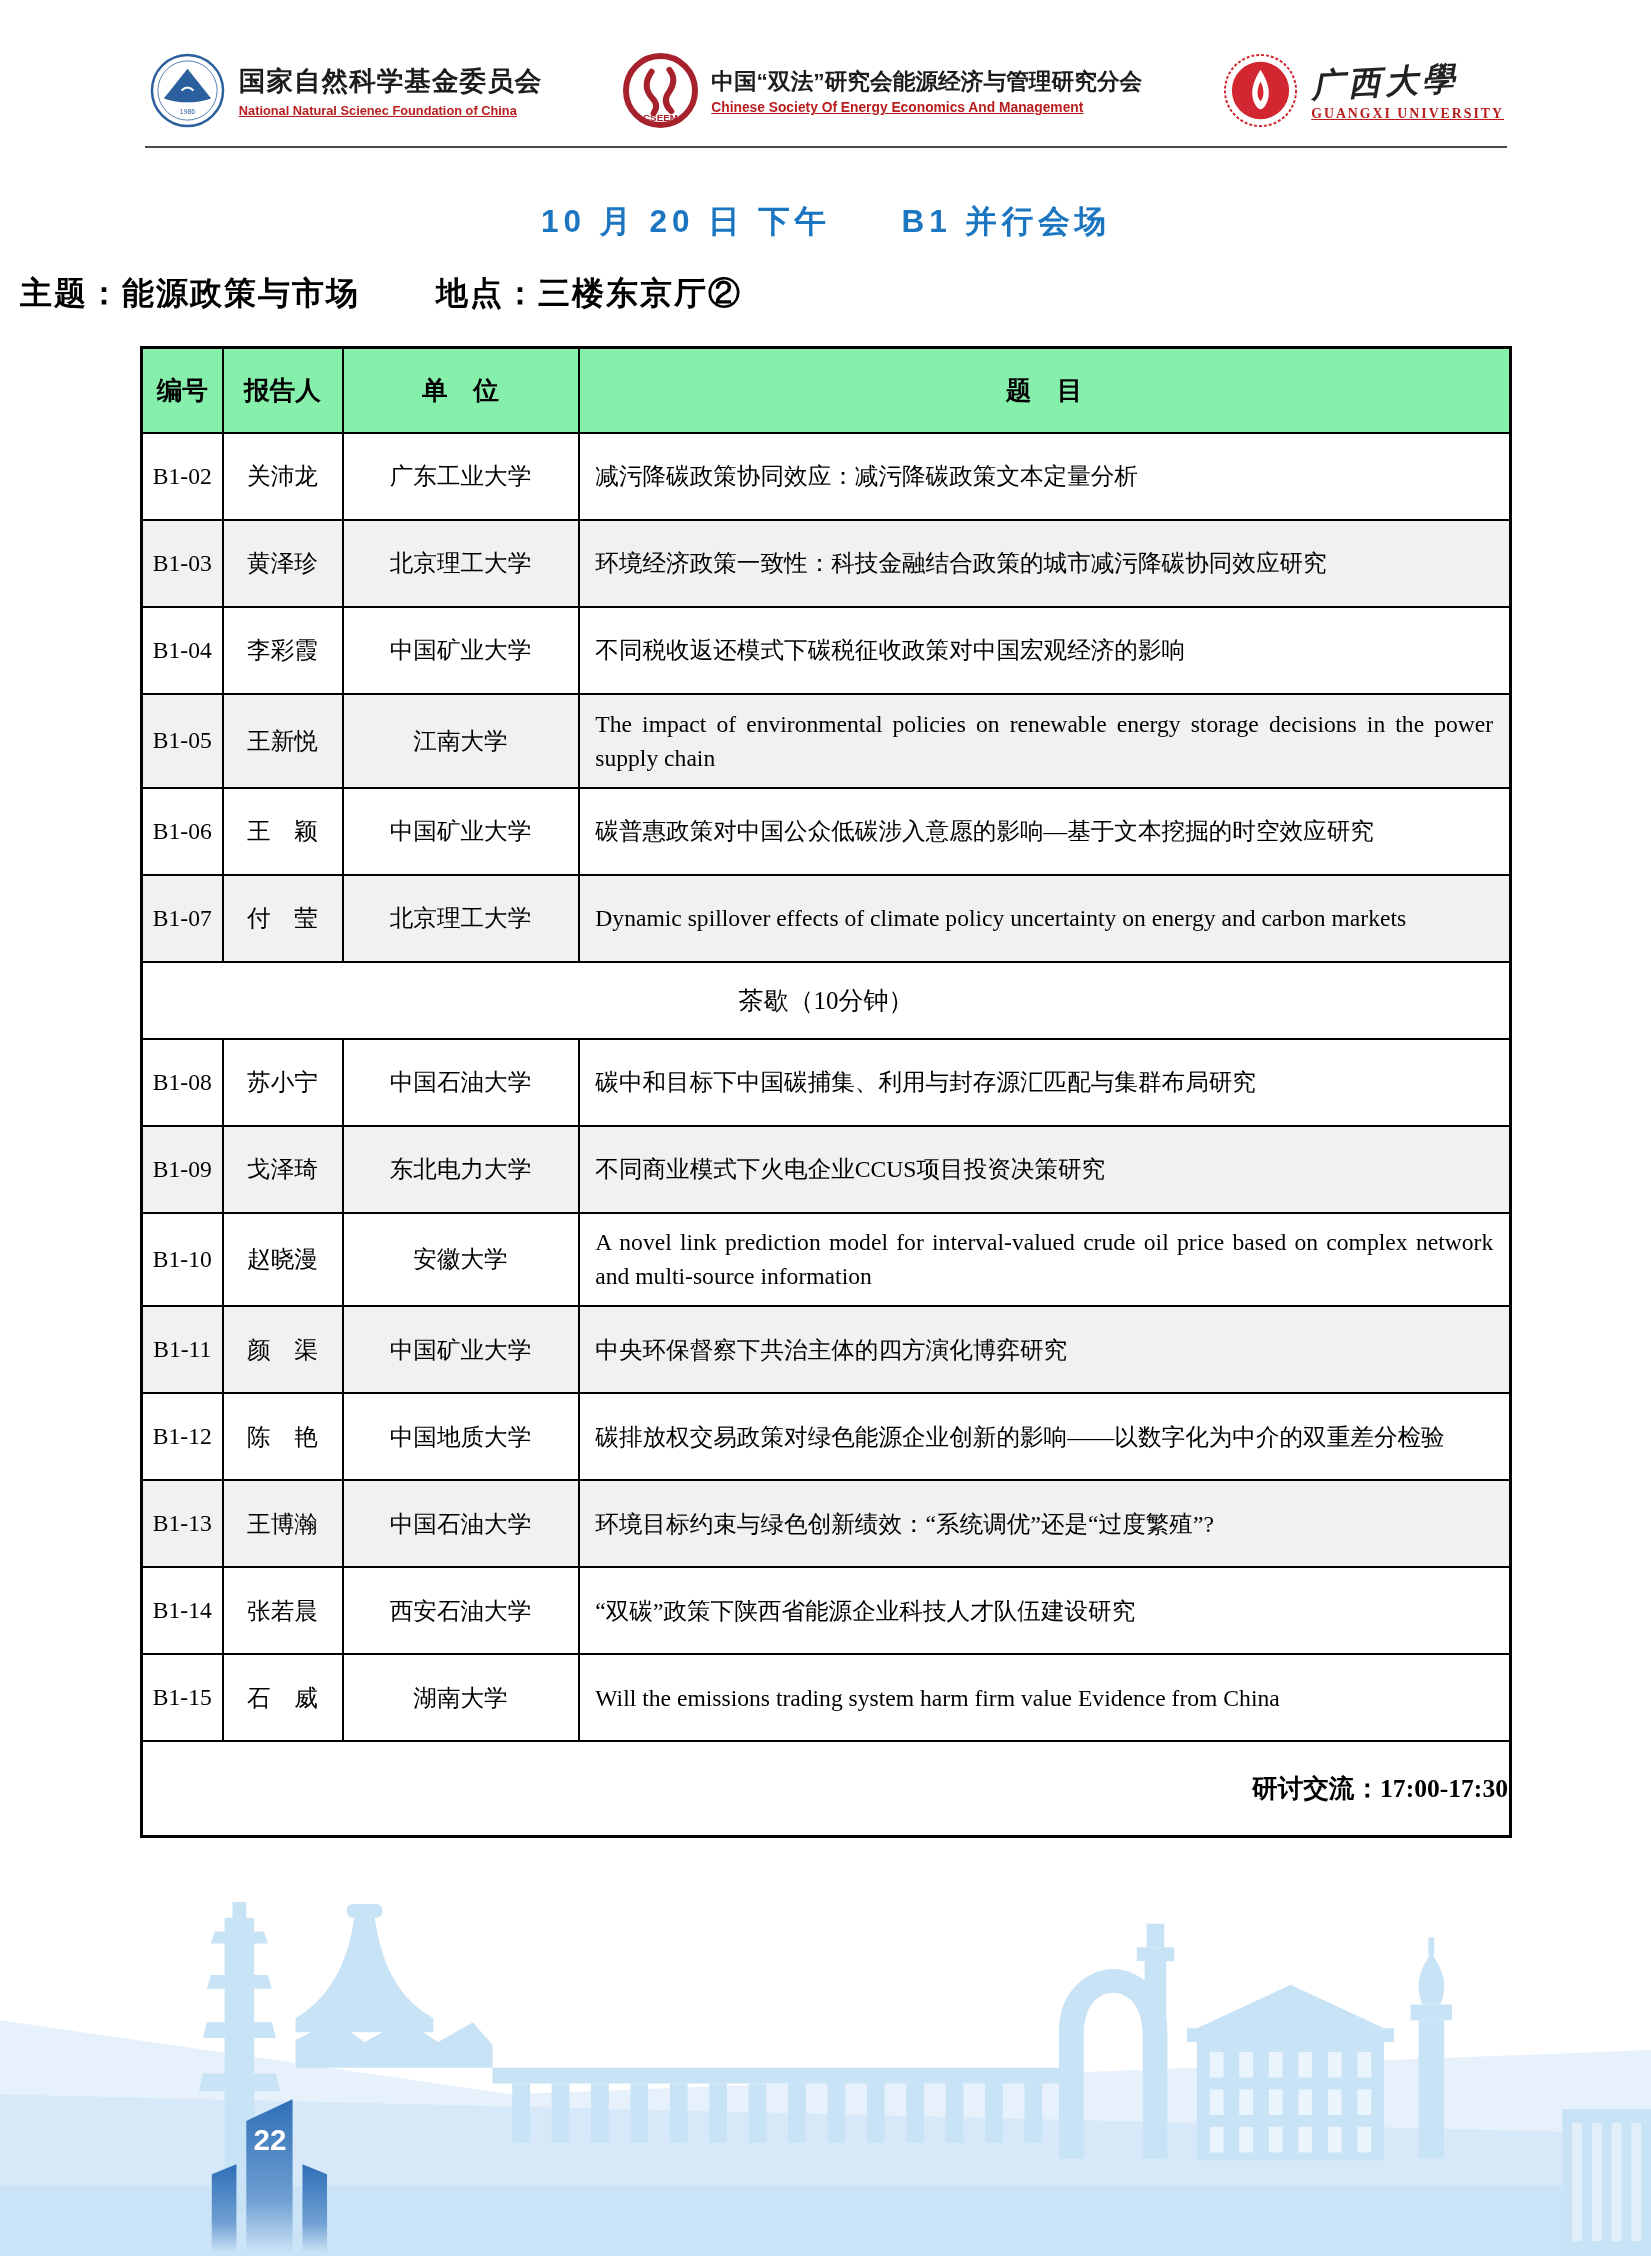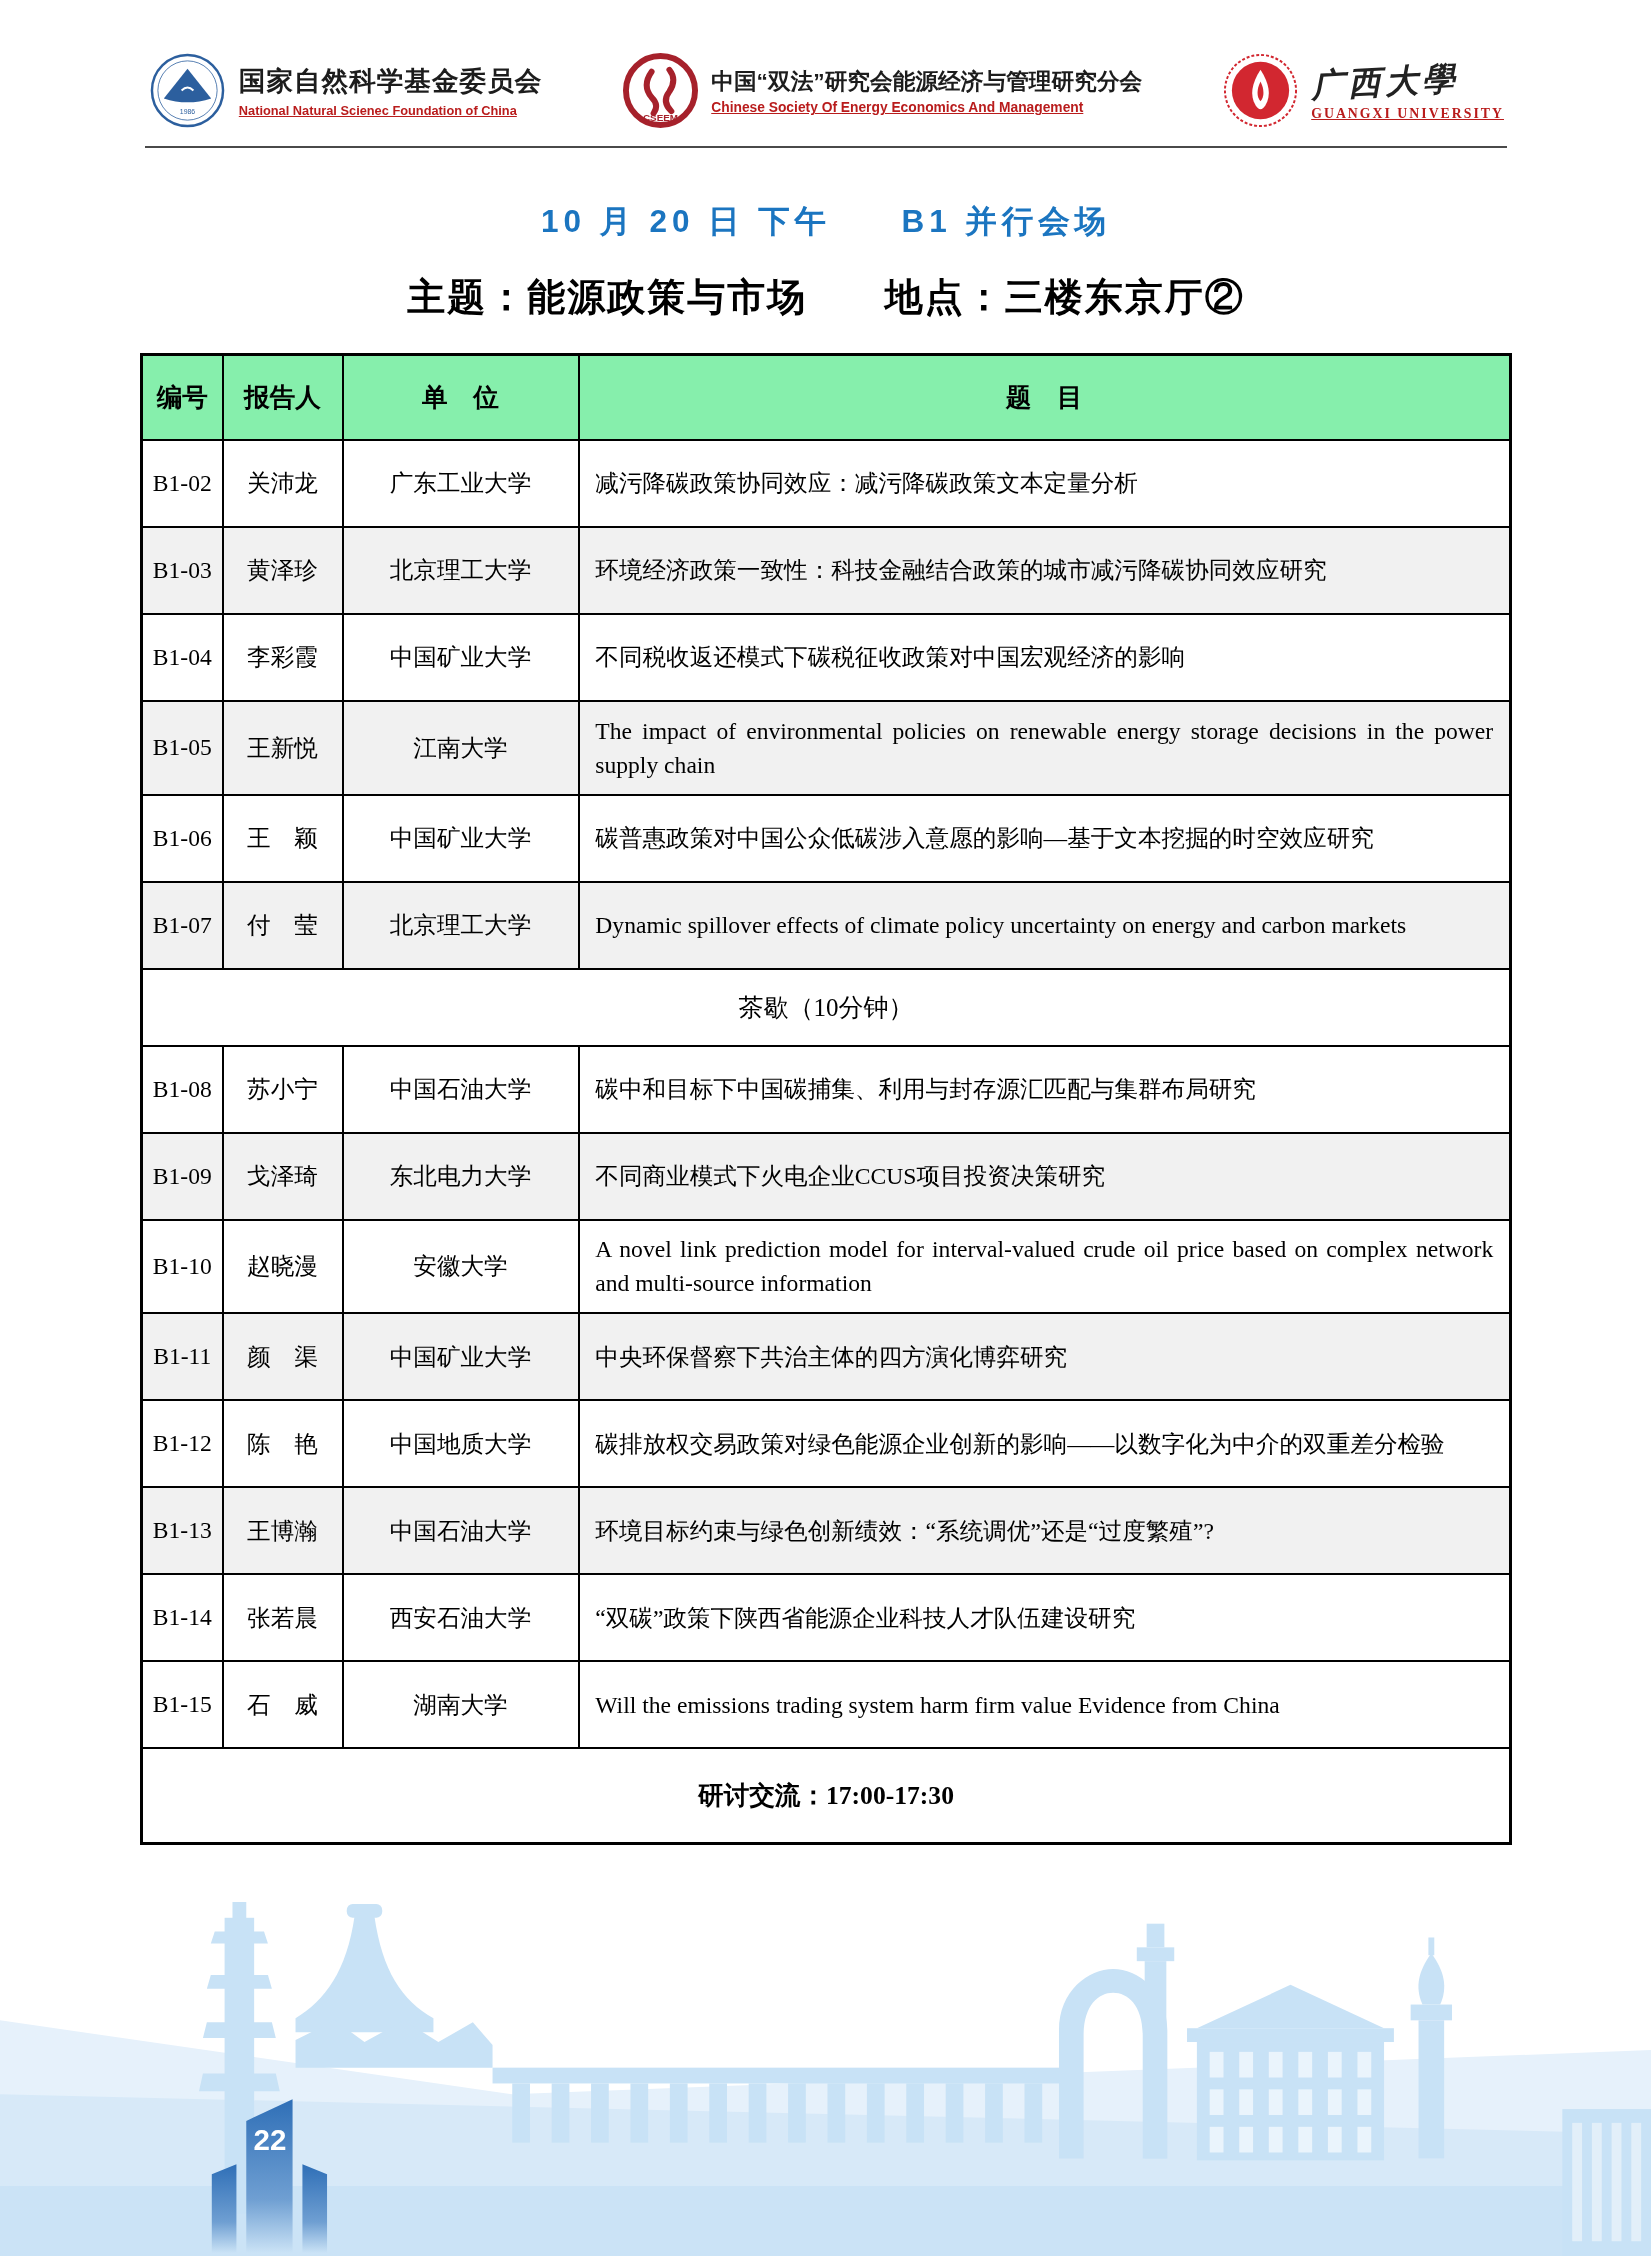--- a/index.html
+++ b/index.html
@@ -22,23 +22,23 @@
                   font-size:33px;color:#222;transform:rotate(-3deg);letter-spacing:3.9px;}
   .l3 .logo-sub{font-family:"Liberation Serif", serif;font-weight:bold;font-size:13.8px;
                 letter-spacing:2px;margin-top:2px;}
   .header-rule{border:none;border-top:2px solid #4a4a4a;margin:0 145px;}
 
   
   .session-title{margin-top:53px;text-align:center;color:#1b75c0;
                  font-family:"Liberation Sans", sans-serif;font-weight:bold;font-size:31.5px;
                  letter-spacing:4.9px;}
   .session-title .gap{display:inline-block;width:57px;}
-  .session-sub{margin-top:29.6px;text-align:center;color:#000;
-               font-family:"Liberation Sans", sans-serif;font-weight:bold;font-size:38px;
-               letter-spacing:2px;}
+  .session-sub{margin-top:29.6px;text-align:left;color:#000;
+               font-family:"Liberation Sans", sans-serif;font-weight:bold;font-size:32px;
+               letter-spacing:2px;padding-left:20px;}
   .session-sub .gap{display:inline-block;width:65px;}
 
   
   .decor{position:absolute;left:0;bottom:0;width:1652px;height:355px;z-index:0;}
 
   
   table.session{position:relative;z-index:1;border-collapse:collapse;width:1369px;
                 margin:29.6px auto 0;table-layout:fixed;background:transparent;
                 border:3px solid #000;}
   table.session td, table.session th{border:2px solid #000;}
@@ -46,21 +46,21 @@
              line-height:37px;padding:7.9px 0;}
   th.colhead{font-size:25.6px;font-weight:bold;height:81px;background:#86efac;}
   td.c-id, td.c-speaker, td.c-affil{text-align:center;font-size:23.6px;height:83px;
                                     background:inherit;}
   td.c-title{text-align:justify;font-size:23.6px;line-height:34px;padding:11.8px 15.8px;
              background:inherit;}
   tr.data-row{background:#fff;}
   tr.data-row.shaded{background:#f1f1f1;}
   tr.tea-row td{background:#fff;text-align:center;font-weight:normal;font-size:25px;
                 height:73px;}
-  tr.closing-row td{background:transparent;text-align:center;font-weight:bold;
+  tr.closing-row td{background:transparent;text-align:right;font-weight:bold;
                     font-size:25.6px;height:91px;}
 
   .watermark{position:absolute;z-index:2;left:788px;top:1958px;color:#fff;opacity:.75;
              font-family:"Liberation Serif", serif;font-style:italic;font-weight:bold;
              font-size:33px;letter-spacing:9.9px;transform:rotate(-8deg);pointer-events:none;}
 </style>
 </head>
 <body>
 
 <div class="page">

